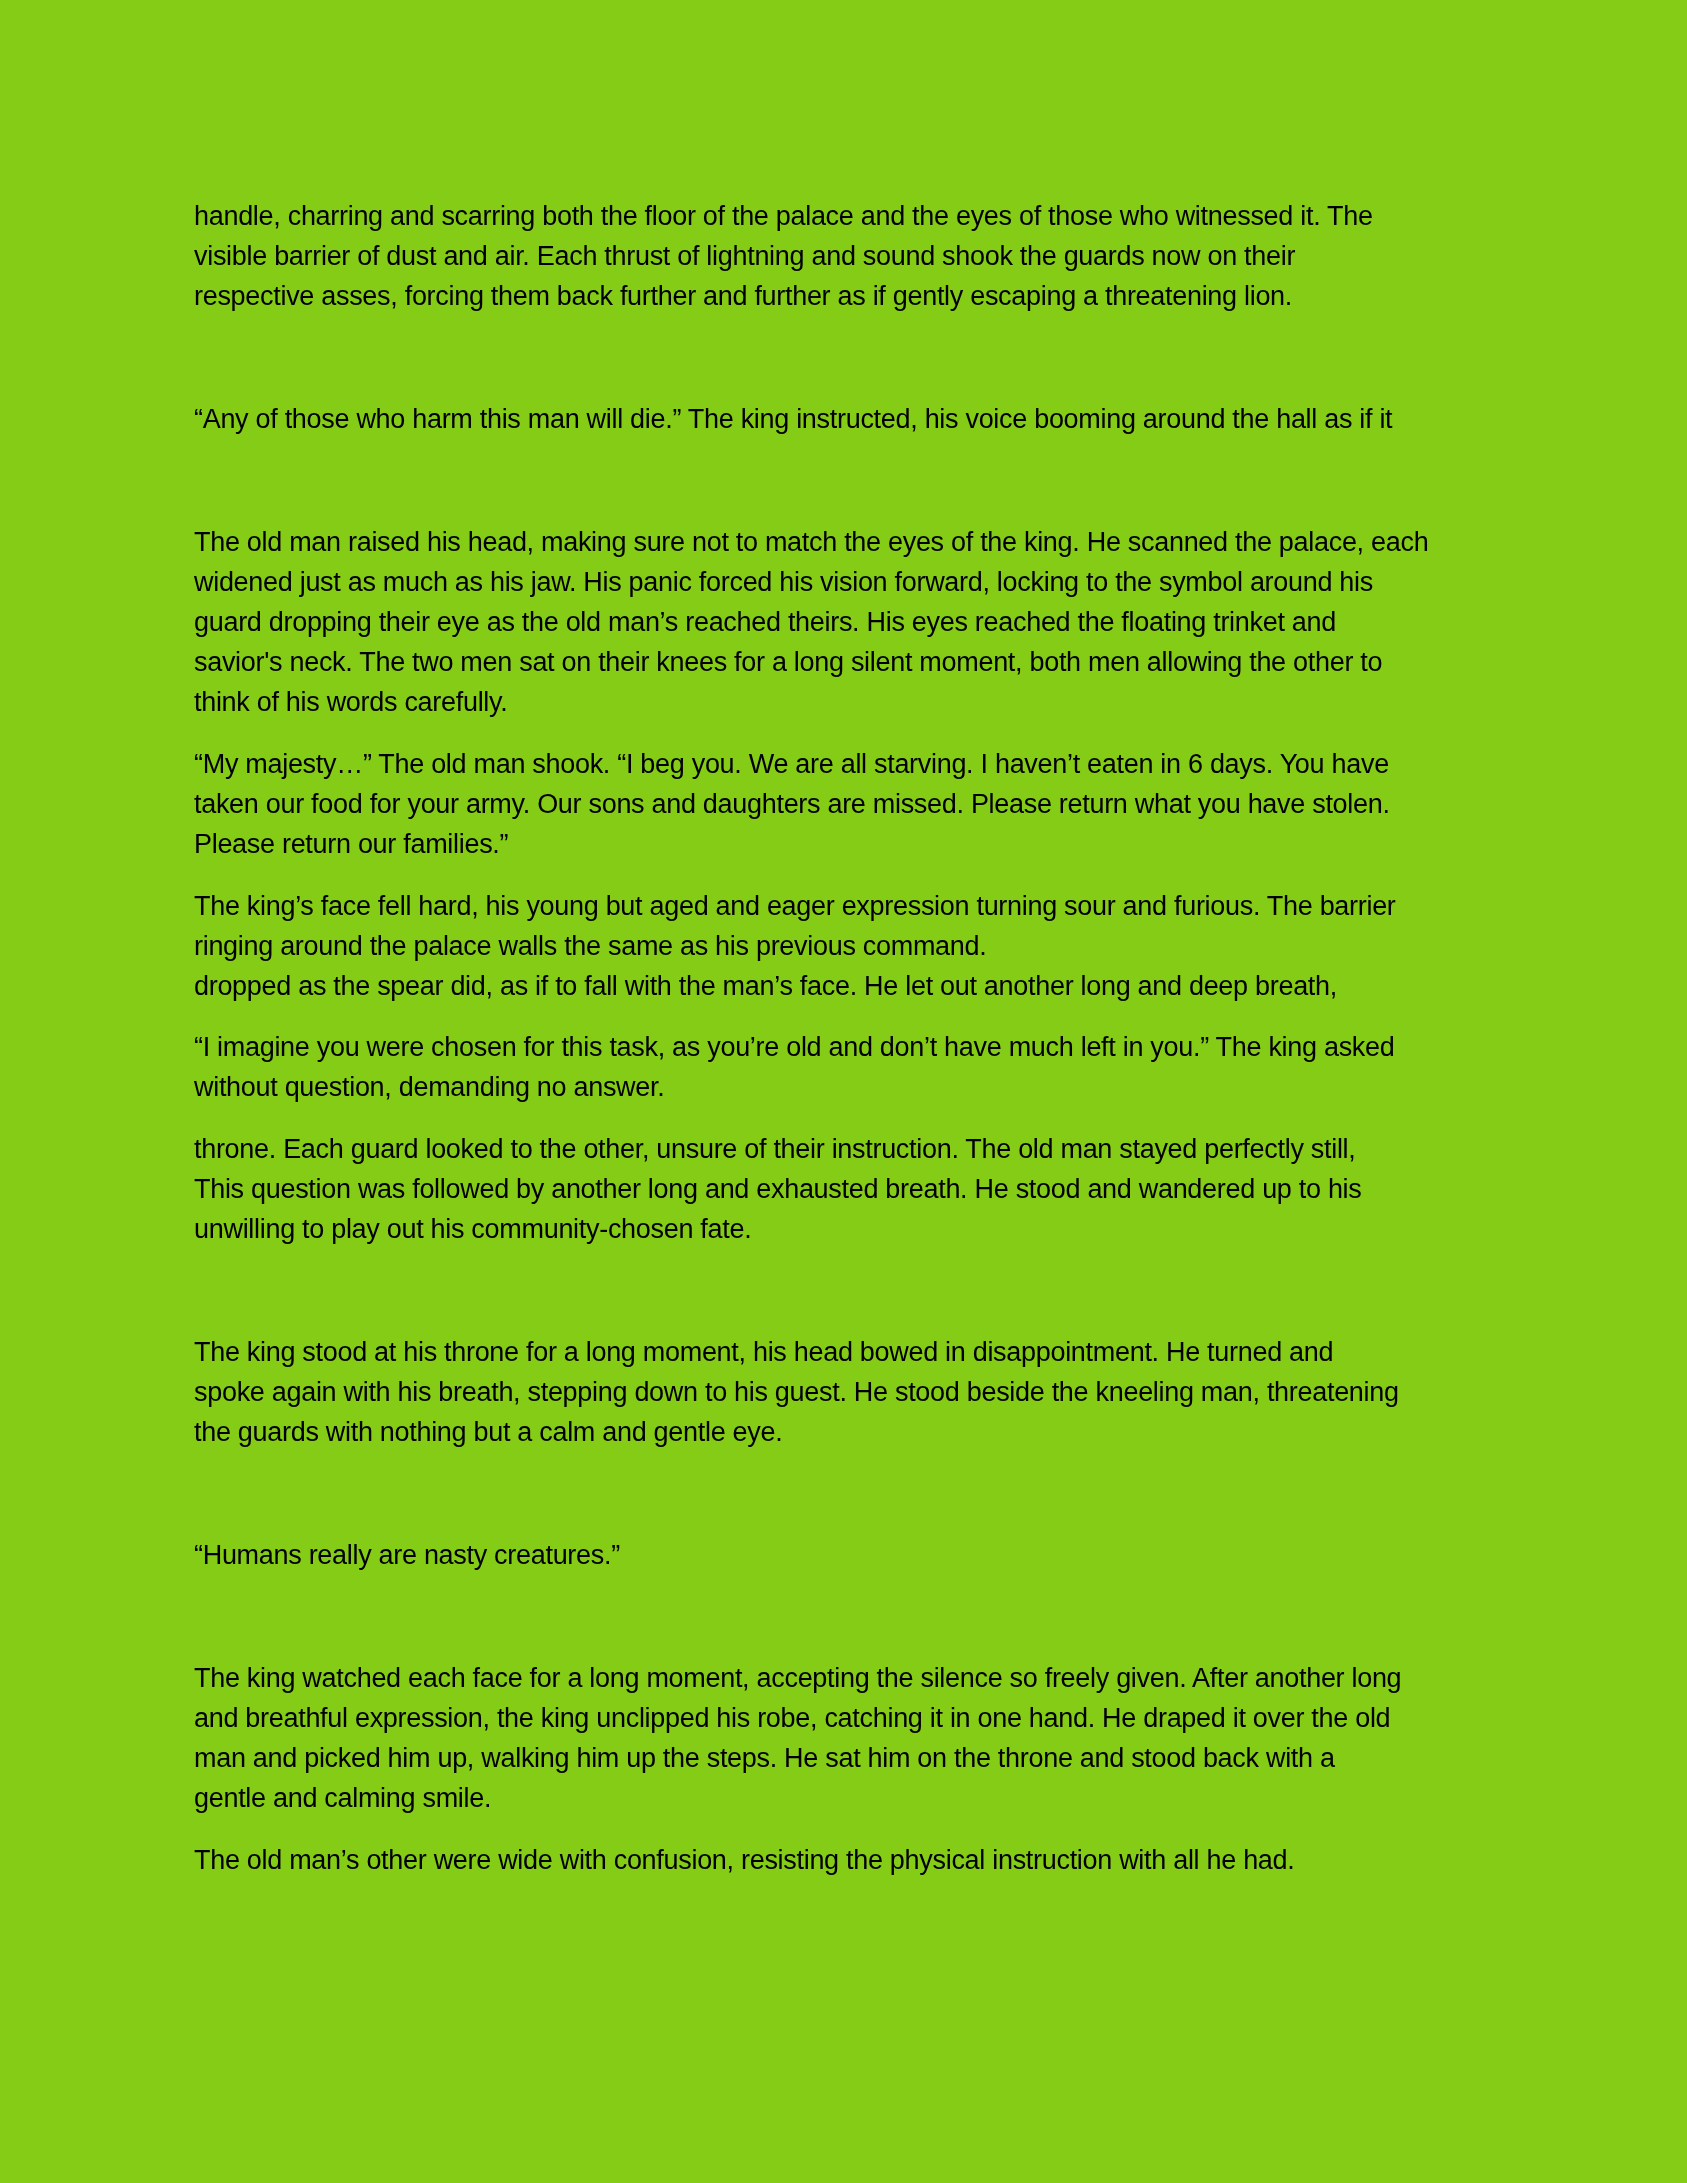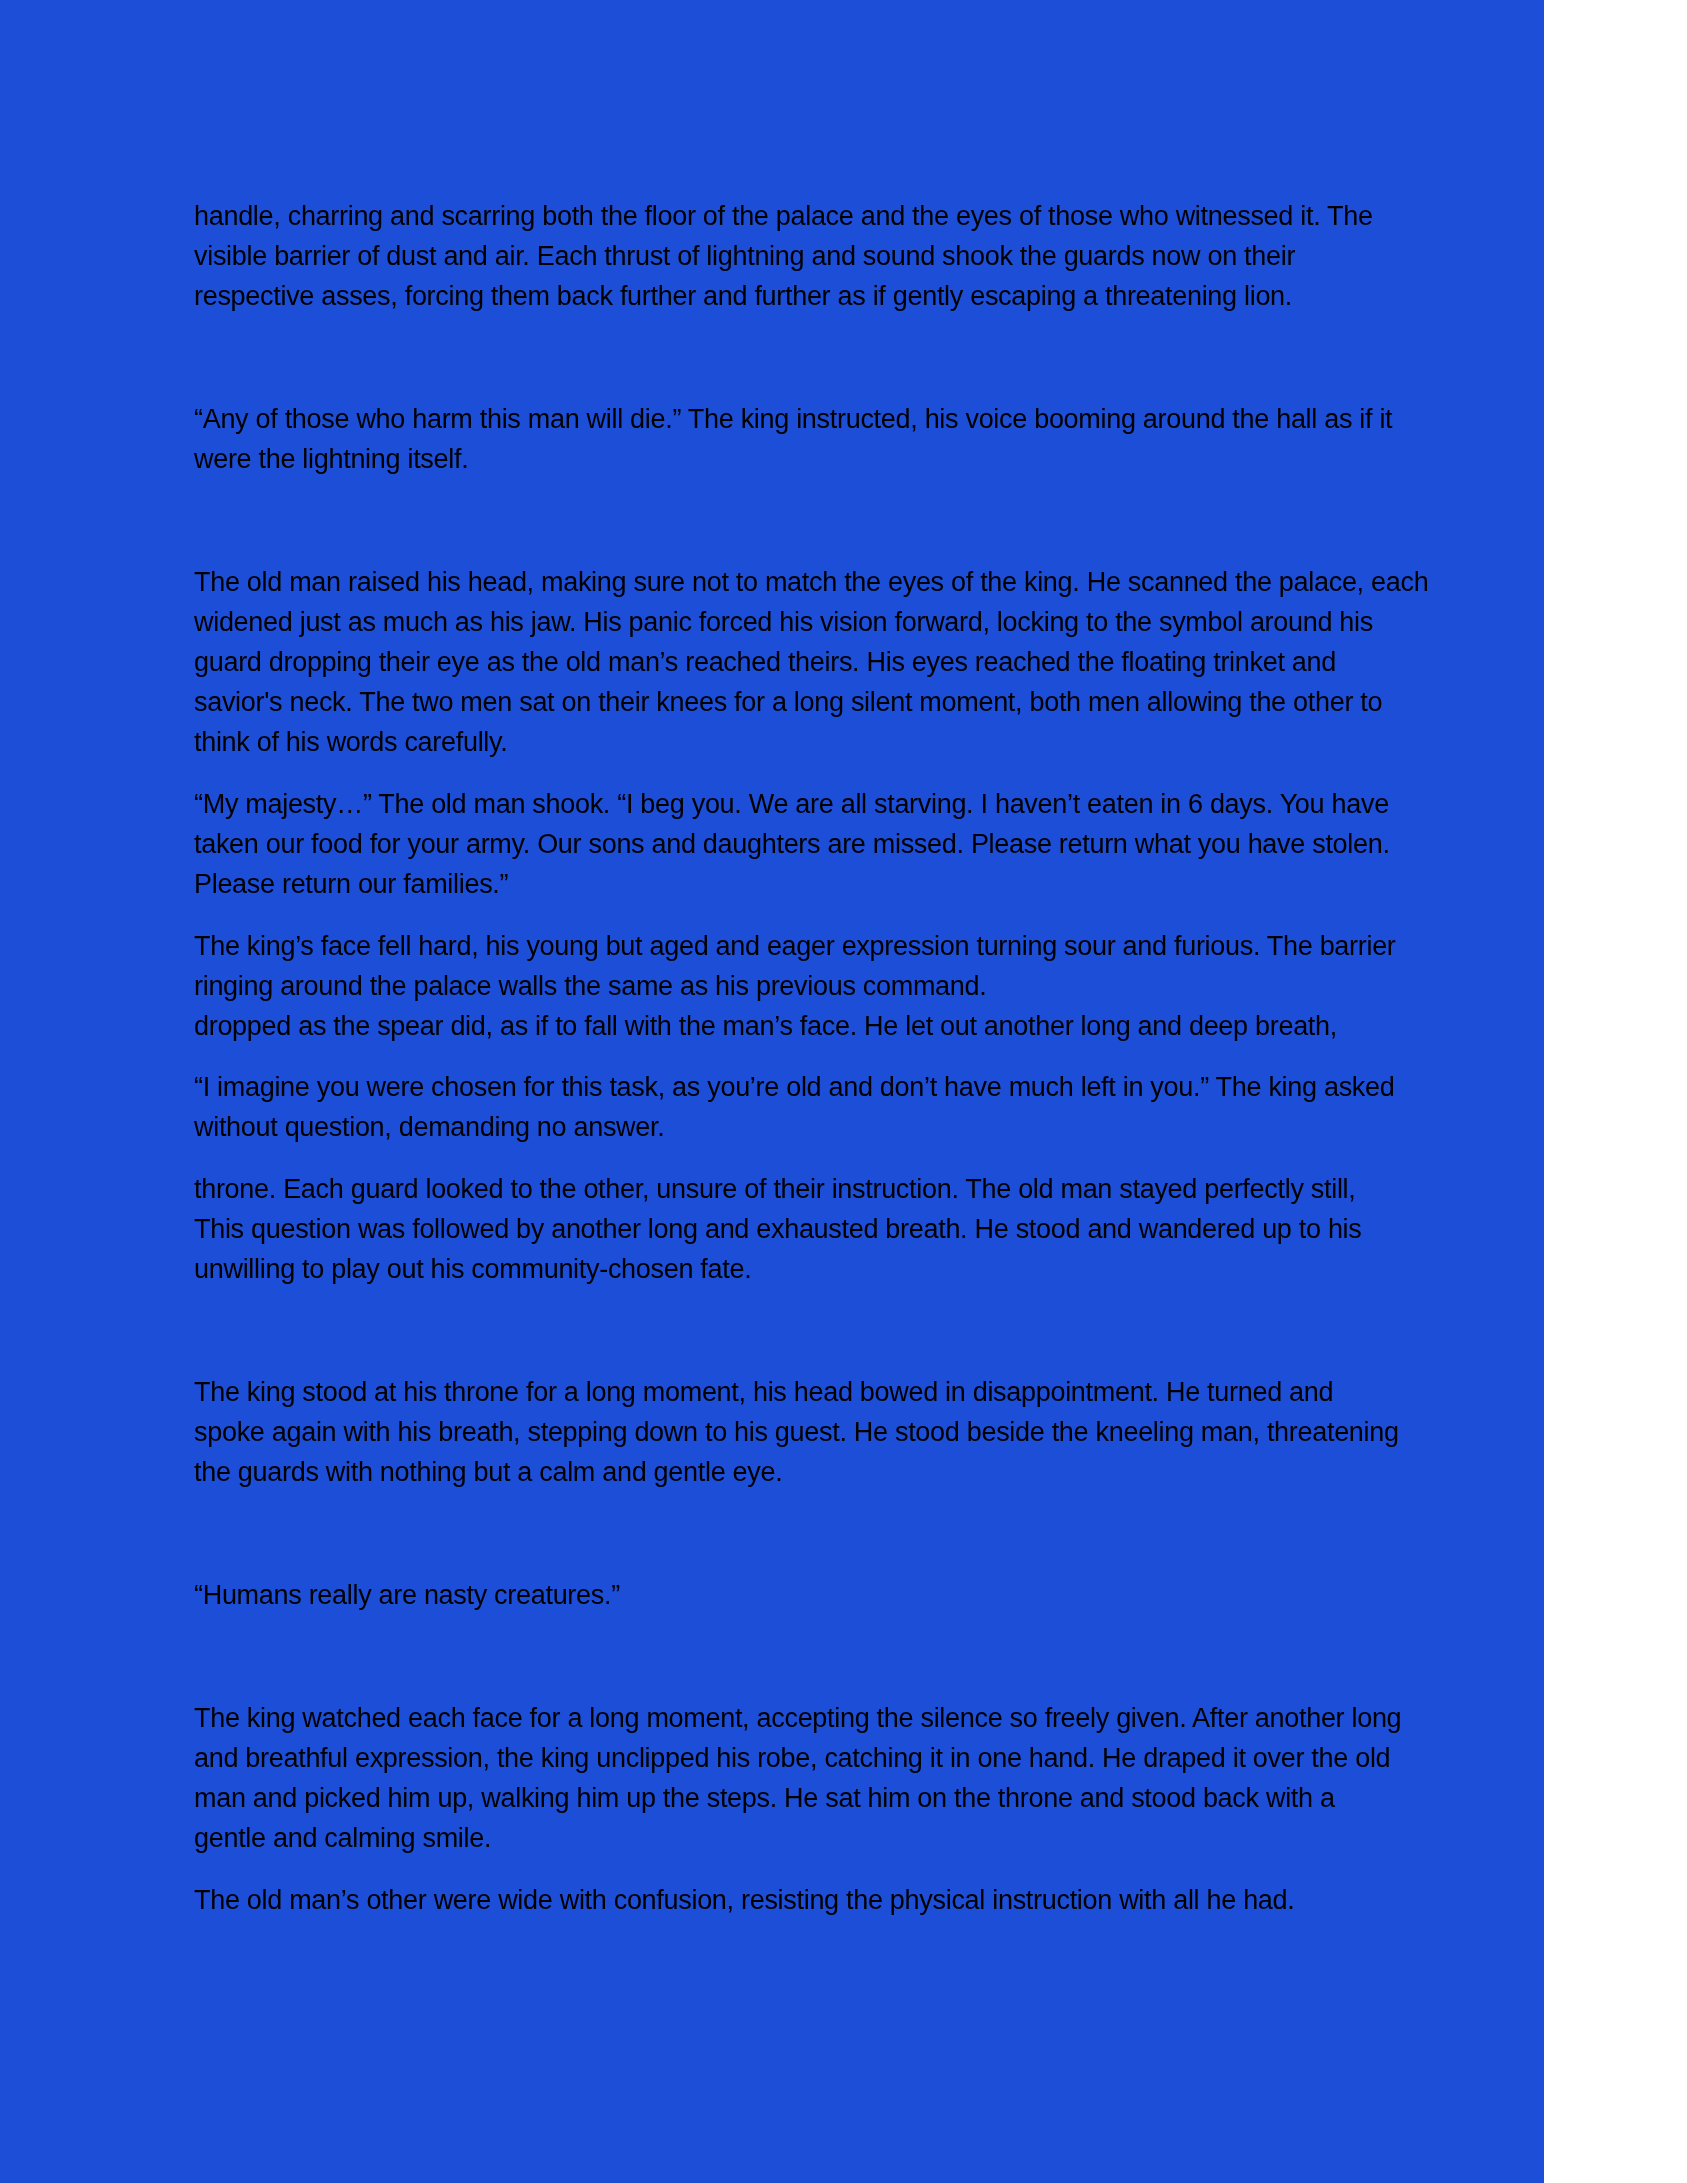--- a/index.html
+++ b/index.html
@@ -6,24 +6,23 @@
   body {
     width: 1687px;
     height: 2183px;
     background: #ffffff;
     position: relative;
     font-family: "Liberation Sans", sans-serif;
   }
   #doc-page {
     position: absolute;
     left: 0; top: 0;
-    width: 1524px; height: 2183px;
-    background: #1d4ed8;
+    width: 1687px; height: 2183px;
+    background: #84cc16;
     overflow: hidden;
-    padding-left: 20px;
   }
   #doc-body {
     position: absolute;
     left: 194px;
     top: 196px;
     width: 1303px;
     color: #000000;
   }
   .para { margin: 0 0 21.6px 0; padding: 0; }
   .para.blank { height: 40px; }
@@ -40,21 +39,20 @@
 <div id="doc-page">
   <div id="doc-body">
       <div class="para">
         <div class="line">handle, charring and scarring both the floor of the palace and the eyes of those who witnessed it. The</div>
         <div class="line">visible barrier of dust and air. Each thrust of lightning and sound shook the guards now on their</div>
         <div class="line">respective asses, forcing them back further and further as if gently escaping a threatening lion.</div>
       </div>
       <div class="para blank"></div>
       <div class="para">
         <div class="line">“Any of those who harm this man will die.” The king instructed, his voice booming around the hall as if it</div>
-        <div class="line">were the lightning itself.</div>
       </div>
       <div class="para blank"></div>
       <div class="para">
         <div class="line">The old man raised his head, making sure not to match the eyes of the king. He scanned the palace, each</div>
         <div class="line">widened just as much as his jaw. His panic forced his vision forward, locking to the symbol around his</div>
         <div class="line">guard dropping their eye as the old man’s reached theirs. His eyes reached the floating trinket and</div>
         <div class="line">savior's neck. The two men sat on their knees for a long silent moment, both men allowing the other to</div>
         <div class="line">think of his words carefully.</div>
       </div>
       <div class="para">

